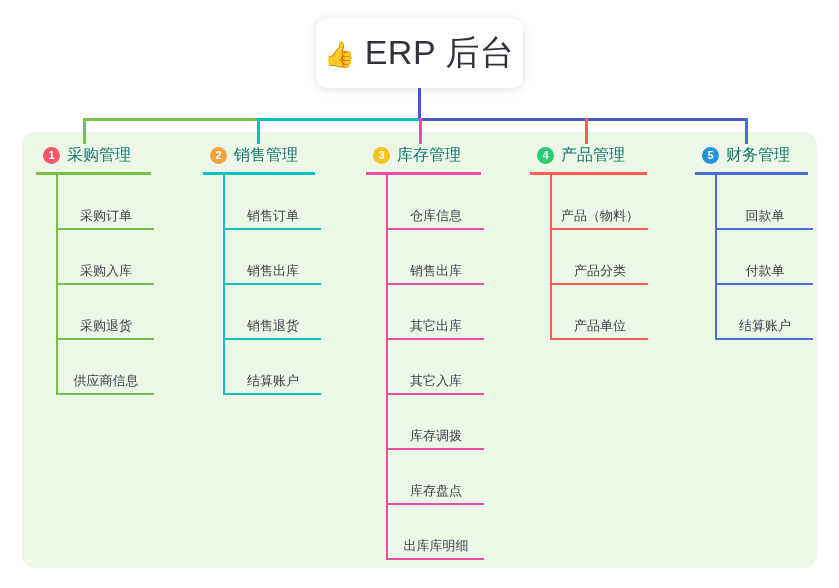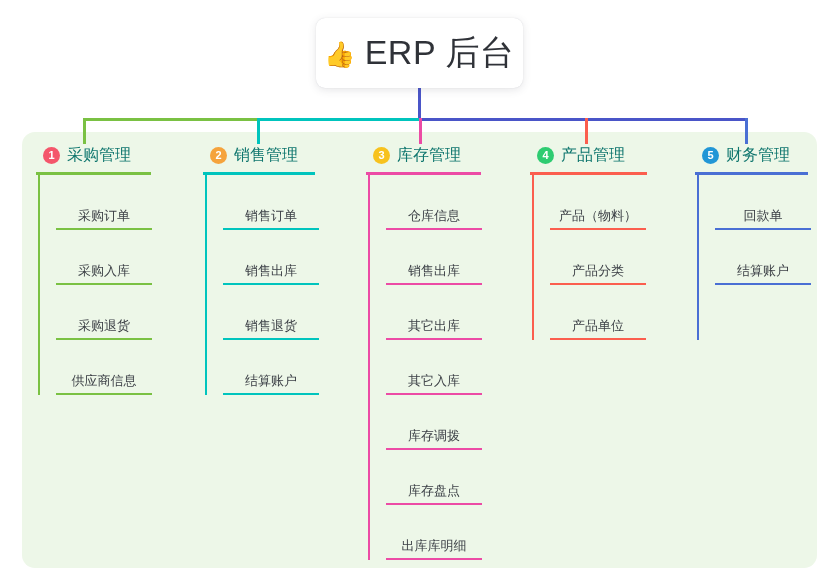--- a/index.html
+++ b/index.html
@@ -116,22 +116,22 @@
   }
   .col-rule {
     height: 3px;
     margin-top: 5px;
     width: 120px;
   }
 
   
   .items {
     position: relative;
-    margin-left: 2px;
-    padding-left: 16px;
+    margin-left: 20px;
+    padding-left: 0;
   }
   .spine {
     position: absolute;
     left: 0;
     top: 0;
     width: 2px;
     z-index: 2;
   }
   .item {
     position: relative;
@@ -299,20 +299,24 @@
           <span class="col-title">财务管理</span>
         </div>
         <div class="col-rule" style="background: rgb(74, 111, 212); width: 113px;"></div>
         <div class="items">
           <div class="spine" style="background: rgb(74, 111, 212); height: 165px;"></div>
           <div class="item">
             <span class="item-label">回款单</span>
             <div class="item-rule" style="background: rgb(74, 111, 212);"></div>
           </div>
           <div class="item">
+            <span class="item-label">付款单</span>
+            <div class="item-rule" style="background: rgb(74, 111, 212);"></div>
+          </div>
+          <div class="item">
             <span class="item-label">结算账户</span>
             <div class="item-rule" style="background: rgb(74, 111, 212);"></div>
           </div>
         </div>
       </div>
     </div>
 
 </div>
 
 </body></html>

